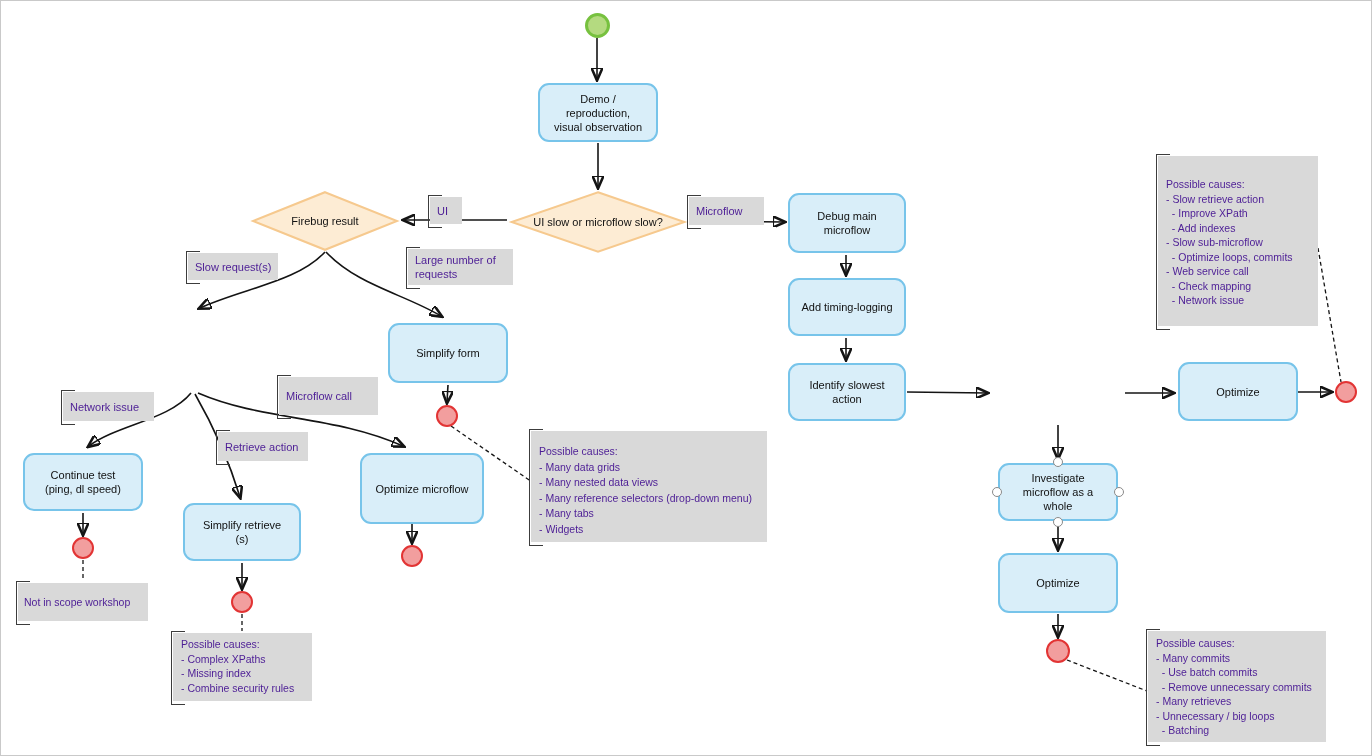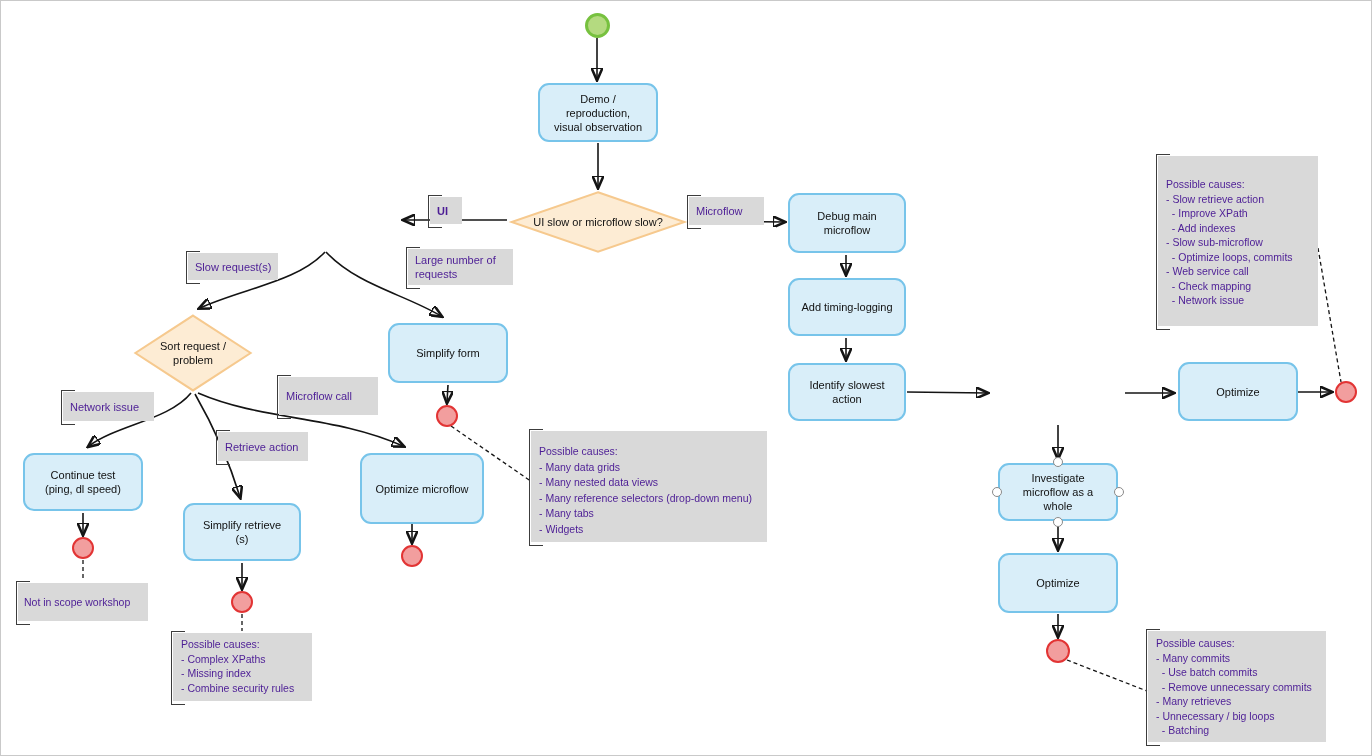--- a/index.html
+++ b/index.html
@@ -79,28 +79,27 @@
 visual observation</span>
   </div>
 
   <div class="node decision" style="left:507px;top:190px;width:180px;height:62px;">
     <svg class="dshape" viewBox="0 0 100 100" preserveAspectRatio="none">
         <polygon points="50,2 98,50 50,98 2,50" vector-effect="non-scaling-stroke"></polygon>
       </svg>
     <span class="nlabel">UI slow or microflow slow?</span>
   </div>
 
-
-  <div class="node decision" style="left:132px;top:313px;width:120px;height:78px;">
+  <div class="node decision" style="left:249px;top:190px;width:150px;height:60px;">
     <svg class="dshape" viewBox="0 0 100 100" preserveAspectRatio="none">
         <polygon points="50,2 98,50 50,98 2,50" vector-effect="non-scaling-stroke"></polygon>
       </svg>
-    <span class="nlabel">Sort request /
-problem</span>
-  </div>
+    <span class="nlabel">Firebug result</span>
+  </div>
+
 
   <div class="node process" style="left:22px;top:452px;width:120px;height:58px;">
     <span class="nlabel">Continue test
 (ping, dl speed)</span>
   </div>
 
   <div class="node process" style="left:387px;top:322px;width:120px;height:60px;">
     <span class="nlabel">Simplify form</span>
   </div>
 
@@ -146,21 +145,21 @@
     <span class="nlabel">Optimize</span>
   </div>
 
   <div class="end-node" style="left:71px;top:536px;"></div>
   <div class="end-node" style="left:230px;top:590px;"></div>
   <div class="end-node" style="left:435px;top:404px;"></div>
   <div class="end-node" style="left:400px;top:544px;"></div>
   <div class="end-node" style="left:1334px;top:380px;"></div>
   <div class="end-node" style="left:1045px;top:638px;width:24px;height:24px;"></div>
 
-  <div class="elabel" style="left:429px;top:196px;width:32px;height:27px;font-weight:bold;">
+  <div class="elabel" style="left:429px;top:196px;width:32px;height:27px;">
     <span>UI</span>
   </div>
   <div class="elabel" style="left:688px;top:196px;width:75px;height:28px;">
     <span>Microflow</span>
   </div>
   <div class="elabel" style="left:187px;top:252px;width:90px;height:27px;">
     <span>Slow request(s)</span>
   </div>
   <div class="elabel" style="left:387px;top:248px;width:105px;height:36px;margin-left:20px;">
     <span>Large number of

